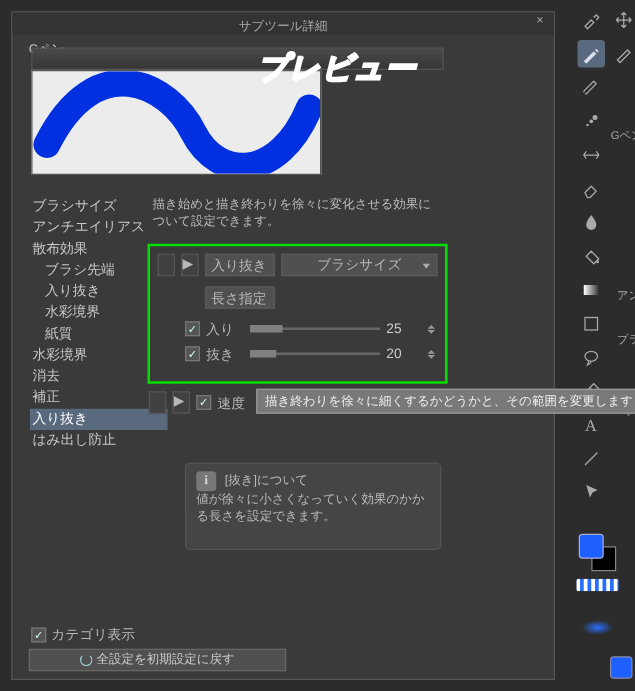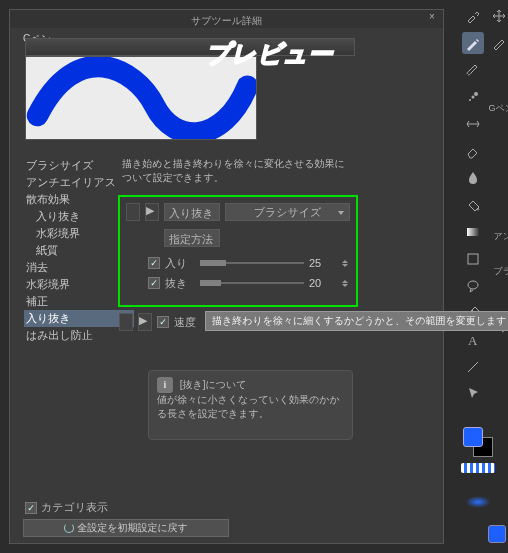--- a/index.html
+++ b/index.html
@@ -407,41 +407,42 @@
     </svg>
   </div>
   <div class="preview-label">プレビュー</div>
 
   <div class="desc">描き始めと描き終わりを徐々に変化させる効果について設定できます。</div>
 
   <div class="categories">
     <div class="cat-item">ブラシサイズ</div>
     <div class="cat-item">アンチエイリアス</div>
     <div class="cat-item">散布効果</div>
+    <div class="cat-item sub">ブラシ先端</div>
     <div class="cat-item sub">入り抜き</div>
     <div class="cat-item sub">水彩境界</div>
     <div class="cat-item sub">紙質</div>
+    <div class="cat-item">水彩境界</div>
     <div class="cat-item">消去</div>
-    <div class="cat-item">水彩境界</div>
     <div class="cat-item">補正</div>
     <div class="cat-item sel">入り抜き</div>
     <div class="cat-item">はみ出し防止</div>
   </div>
 
   <div class="green-box">
     <div class="row">
       <div class="tiny-btn"></div>
       <div class="tiny-btn">▶</div>
       <div class="row-label">入り抜き</div>
       <div class="dropdown">ブラシサイズ</div>
     </div>
     <div class="row">
       <div class="tiny-btn" style="visibility:hidden"></div>
       <div class="tiny-btn" style="visibility:hidden"></div>
-      <div class="row-label">指定方法</div>
+      <div class="row-label">長さ指定</div>
     </div>
     <div class="slider-row">
       <span class="ck">✓</span>
       <span class="slabel">入り</span>
       <div class="slider">
           <div class="slider-fill" style="width:25%"></div>
         </div>
       <span class="snum">25</span>
       <div class="spinner">
           <span class="up"></span>

